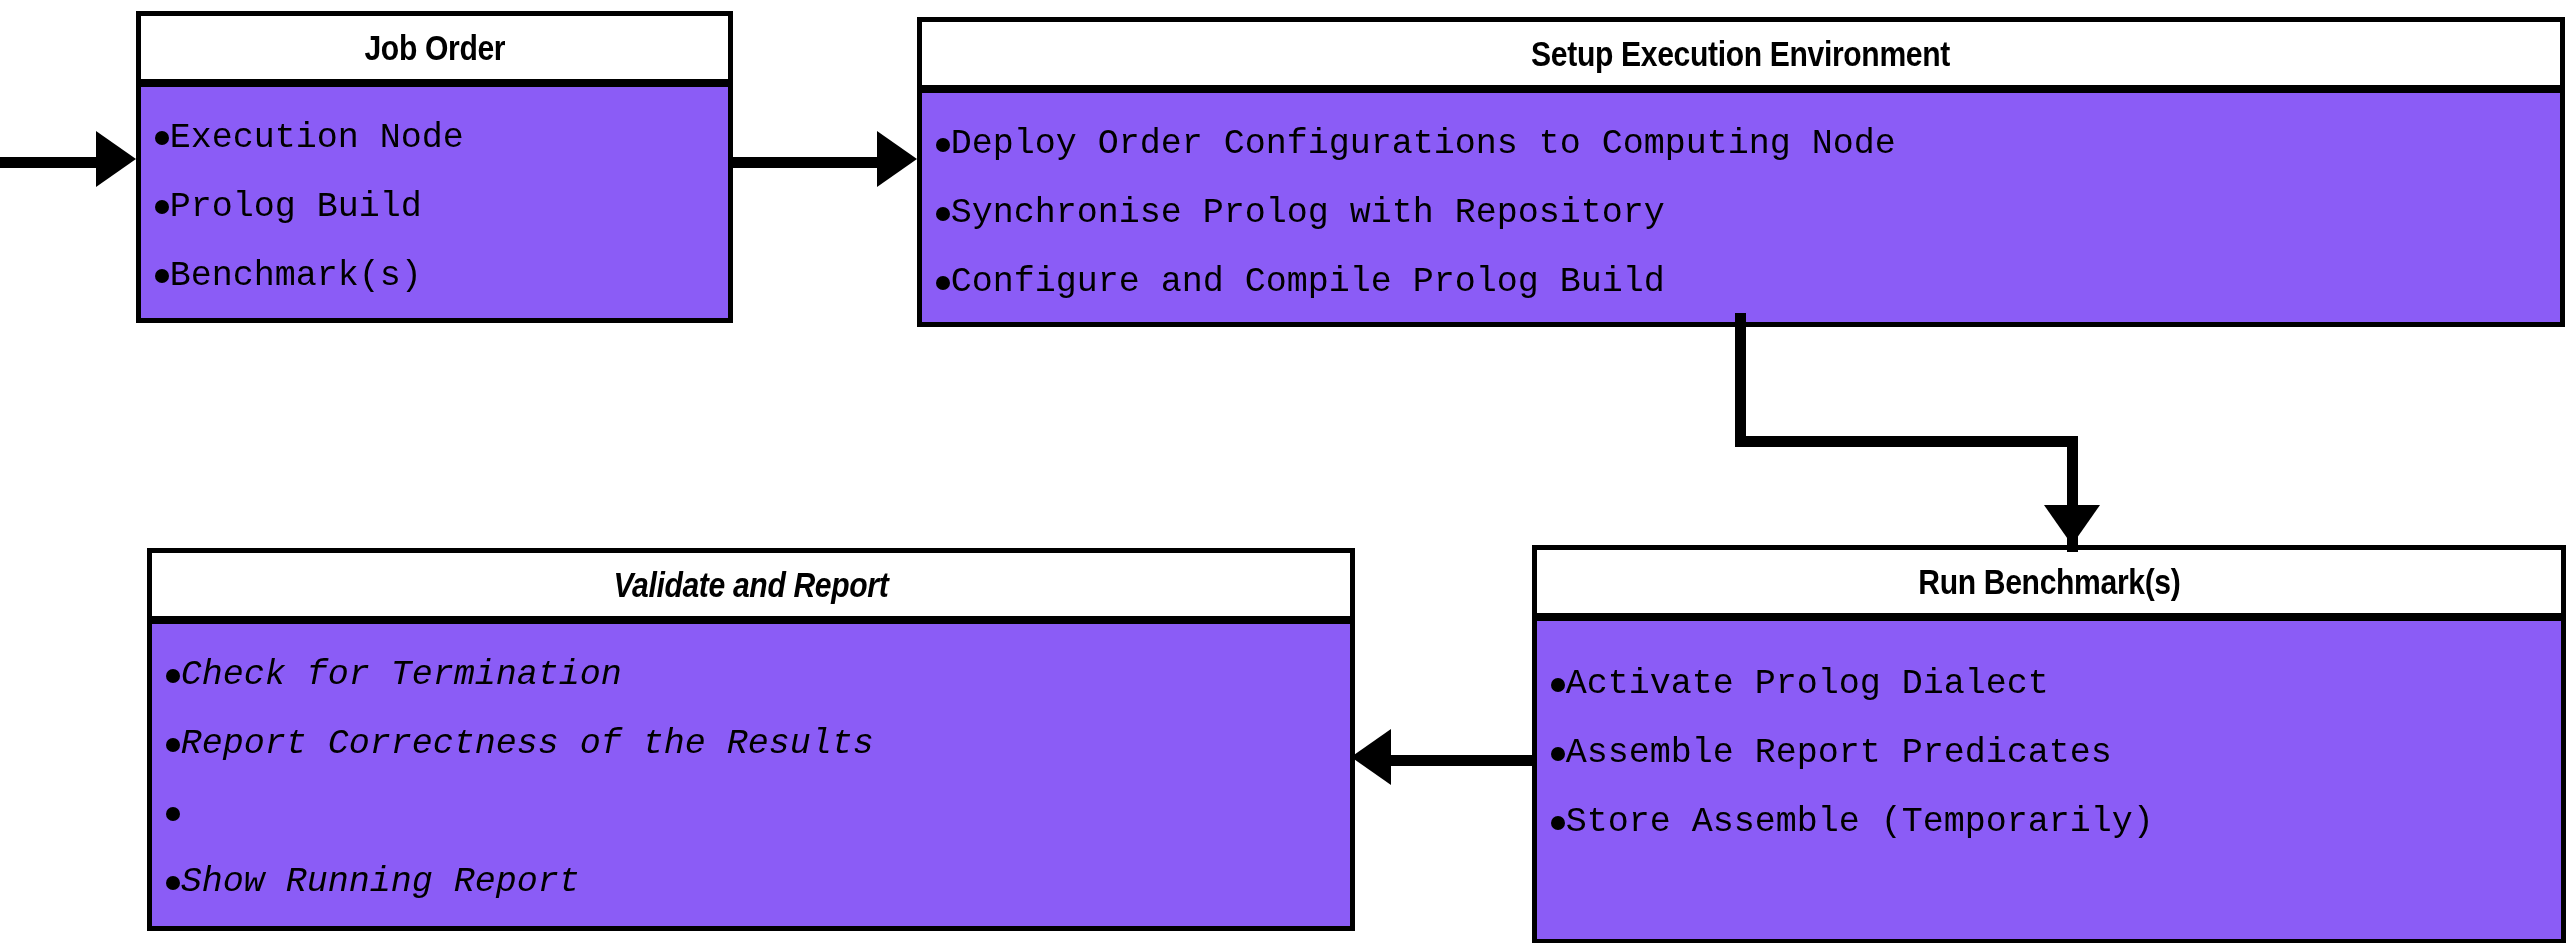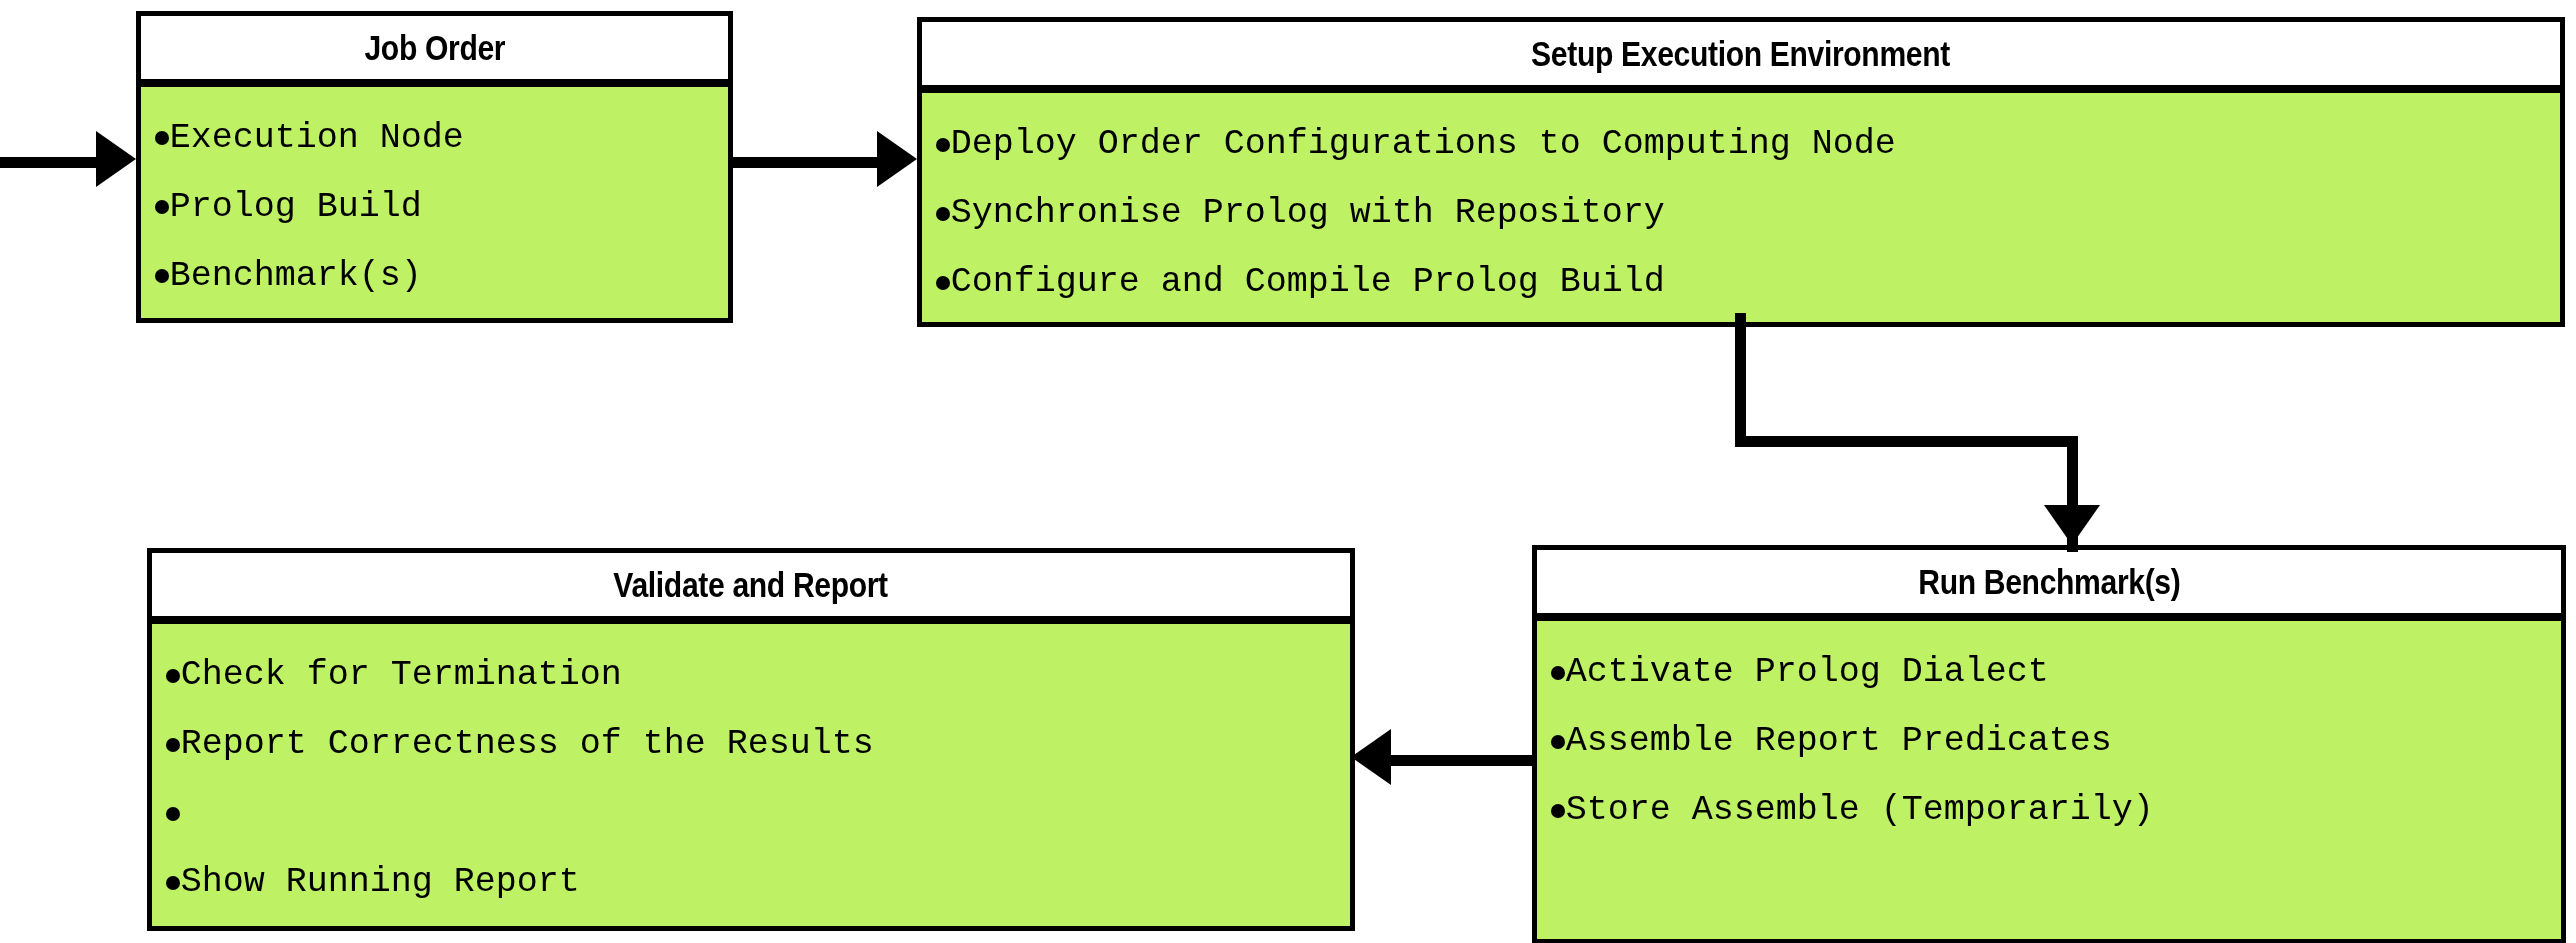--- a/index.html
+++ b/index.html
@@ -14,21 +14,21 @@
     background: #ffffff;
     overflow: hidden;
     font-family: "Liberation Sans", sans-serif;
   }
 
   
   .node {
     position: absolute;
     box-sizing: border-box;
     border: 5.4px solid #000000;
-    background: #bef264;
+    background: #8b5cf6;
     display: flex;
     flex-direction: column;
   }
   .node-header {
     box-sizing: border-box;
     height: 71px;
     min-height: 71px;
     border-bottom: 8.5px solid #000000;
     display: flex;
     align-items: center;
@@ -73,22 +73,22 @@
     font-family: "Liberation Mono", monospace;
     font-size: 35px;
     line-height: 1;
     white-space: pre;
     color: #000000;
   }
 
   
   #node-job-order           { left: 136px;  top: 10.8px;   width: 597px;  height: 312px; }
   #node-setup-env           { left: 917px; top: 17px;    width: 1648px; height: 310px; }
-  #node-validate-report     { left: 147px;  top: 548px;  width: 1208px; height: 383px; }
-  #node-run-benchmarks      { left: 1532px; top: 545px;  width: 1034px; height: 399px; }
+  #node-validate-report     { left: 147px;  top: 548px;  width: 1208px; height: 383px; font-style: italic; }
+  #node-run-benchmarks      { left: 1532px; top: 545px;  width: 1034px; height: 399px; gap: 12px; }
 
   
   .conn { position: absolute; }
   .hline { position: absolute; background: #000000; height: 10.8px; }
   .vline { position: absolute; background: #000000; width: 10.8px; }
 
   .arrow-right {
     position: absolute;
     width: 0; height: 0;
     border-top: 28px solid transparent;

